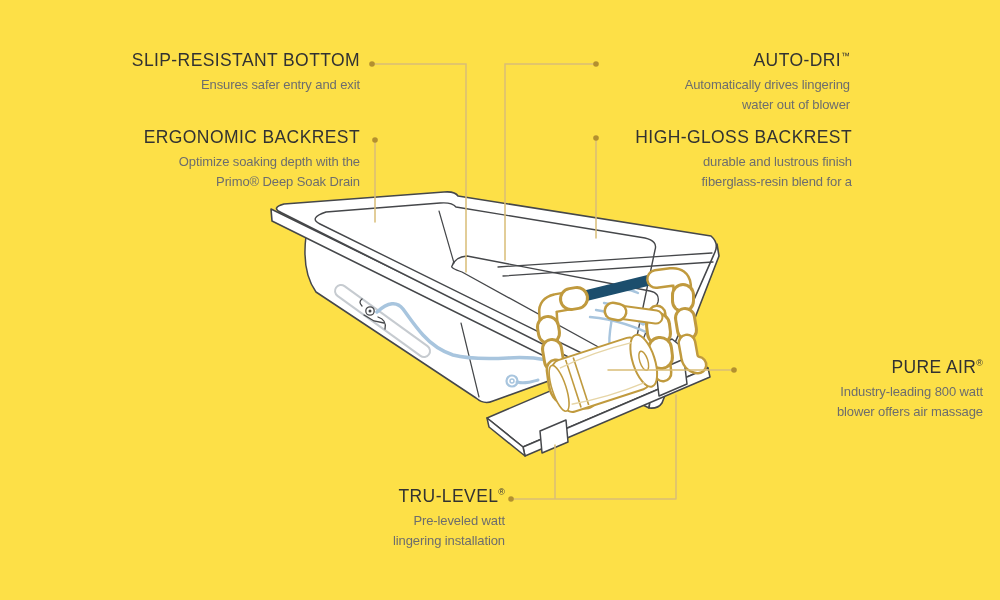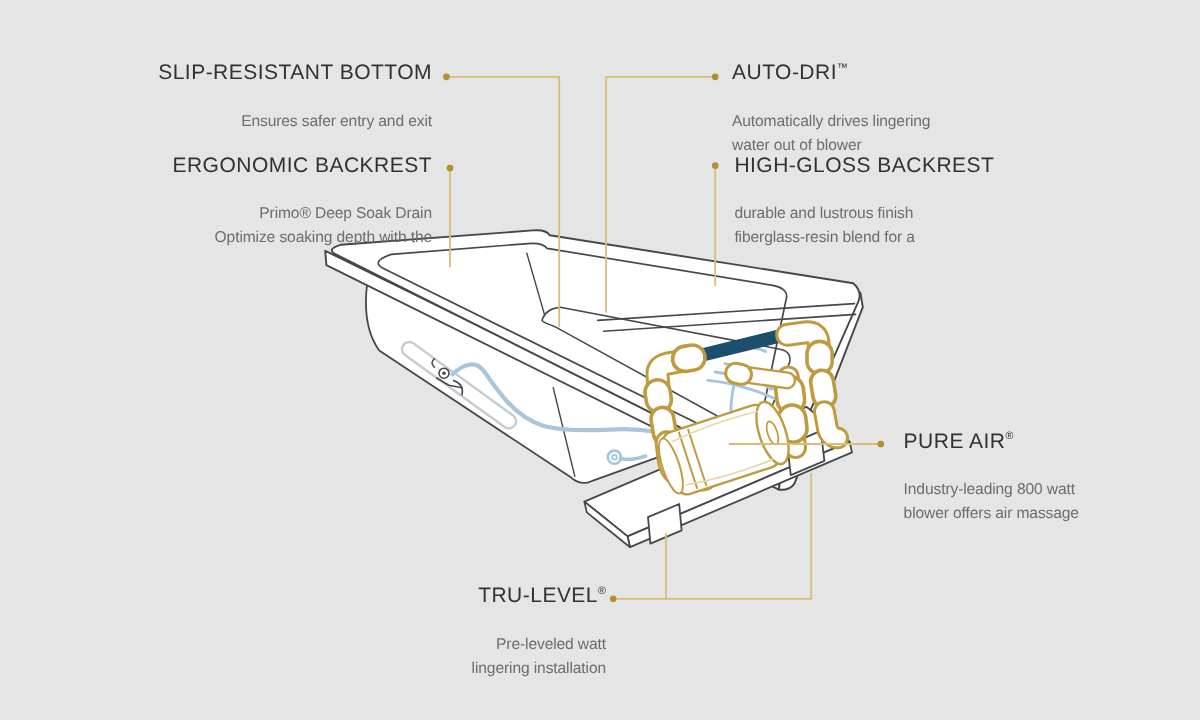--- a/index.html
+++ b/index.html
@@ -1,28 +1,28 @@
 <!DOCTYPE html>
 <html><head>
 <meta charset="utf-8">
 <style>
   html,body{margin:0;padding:0;background:#ffffff;}
   #stage{
-    position:relative;width:1000px;height:600px;background:#e5e5e5;
+    position:relative;width:1000px;height:600px;background:#fde047;
     font-family:"Liberation Sans",sans-serif;overflow:hidden;
   }
   #art{position:absolute;left:0;top:0;}
-  .callout{position:absolute;}
+  .callout{position:absolute;text-align:right;}
   .callout.align-right{text-align:right;}
   .callout-title{
     font-size:17.5px;color:#323232;letter-spacing:.4px;line-height:1.15;
     font-weight:500;white-space:nowrap;
   }
   .callout-title .mark{font-size:9px;vertical-align:super;letter-spacing:0;}
-  .callout-desc{margin-top:21px;}
+  .callout-desc{margin-top:5px;}
   .callout-desc div{
     font-size:13px;color:#6d6d6d;line-height:19.5px;letter-spacing:-.1px;white-space:nowrap;
   }
 </style>
 </head>
 <body>
 
 <div id="stage">
 
   <svg id="art" width="1000" height="600" viewBox="0 0 1000 600">
@@ -174,22 +174,22 @@
   <div class="callout align-right" style="top:50px;right:640px;width:260px">
     <div class="callout-title"><span>SLIP-RESISTANT BOTTOM</span><span class="mark"></span></div>
     <div class="callout-desc">
       <div>Ensures safer entry and exit</div>
     </div>
   </div>
 
   <div class="callout align-right" style="top:127px;right:640px;width:260px">
     <div class="callout-title"><span>ERGONOMIC BACKREST</span><span class="mark"></span></div>
     <div class="callout-desc">
+      <div>Optimize soaking depth with the</div>
       <div>Primo® Deep Soak Drain</div>
-      <div>Optimize soaking depth with the</div>
     </div>
   </div>
 
   <div class="callout" style="top:50px;left:610px;width:240px">
     <div class="callout-title"><span>AUTO-DRI</span><span class="mark">™</span></div>
     <div class="callout-desc">
       <div>Automatically drives lingering</div>
       <div>water out of blower</div>
     </div>
   </div>

